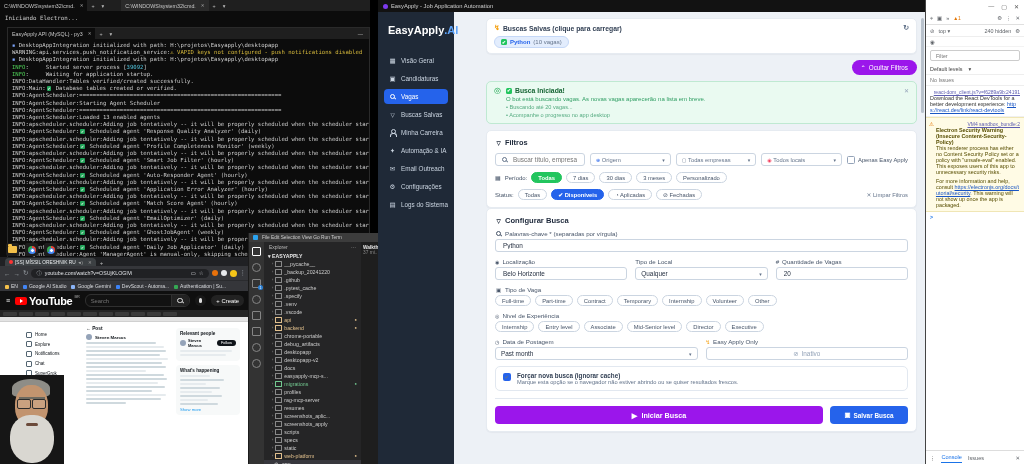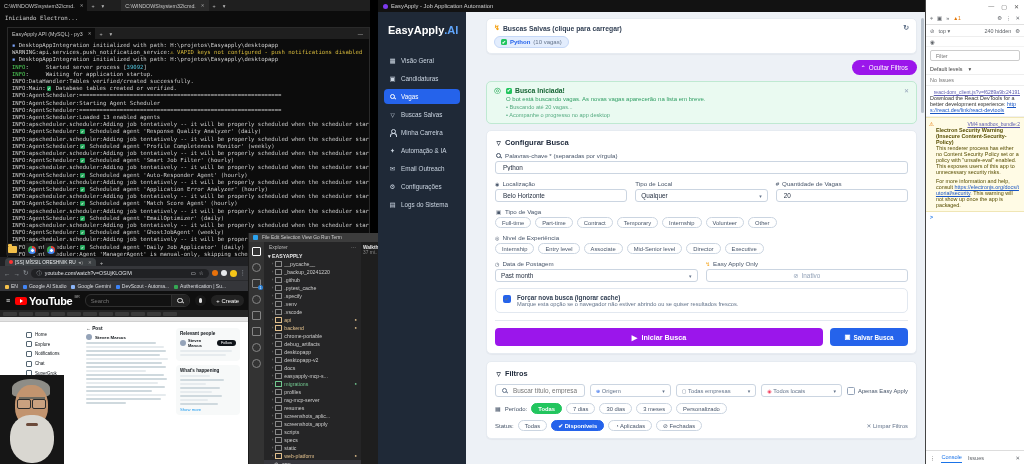--- a/index.html
+++ b/index.html
@@ -109,21 +109,21 @@
   .frow.mod{color:#e2c08d;} .frow.mod .ficon{border-color:#e2c08d;}
   .frow.new{color:#73c991;} .frow.new .ficon{border-color:#73c991;}
   .fdot{margin-left:auto;font-size:4px;}
   .envrow{display:flex;align-items:center;gap:2px;background:#37373d;padding:1px 4px 1px 10px;font-size:5.2px;color:#e8e8e8;}
   .gear{color:#cfcfcf;font-size:5px;}
   .edsliver{flex:1;background:#1e1e1e;color:#bdbdbd;font-size:4.8px;padding:3px 2px;white-space:nowrap;overflow:hidden;}
   
   .ea{position:absolute;left:378px;top:0;width:547px;height:464px;background:#edf1f6;z-index:7;overflow:hidden;}
   .ea-title{height:12px;background:#121212;color:#cfcfcf;font-size:5.8px;display:flex;align-items:center;gap:3px;padding:0 5px;}
   .ea-appdot{width:5px;height:5px;border-radius:50%;background:#7c3aed;}
-  .ea-side{position:absolute;left:0;top:12px;bottom:0;width:88px;background:#1f2937;color:#cbd5e1;}
+  .ea-side{position:absolute;left:0;top:12px;bottom:0;width:76px;background:#1f2937;color:#cbd5e1;}
   .ea-brand{font-size:11px;font-weight:bold;color:#fff;padding:12px 10px 14px;}
   .ea-brand b{color:#60a5fa;}
   .ea-item{display:flex;align-items:center;gap:5px;height:15px;margin:3px 6px;padding:0 5px;border-radius:4px;font-size:6.3px;white-space:nowrap;}
   .ea-item.active{background:#2563eb;color:#fff;}
   .ic{display:inline-flex;width:7px;height:7px;align-items:center;justify-content:center;font-size:6.5px;flex:none;}
   .ic-grid::before{content:"▦";} .ic-case::before{content:"▣";} .ic-funnel::before{content:"▽";font-size:5.5px;}
   .ic-spark::before{content:"✦";} .ic-mail::before{content:"✉";} .ic-gear::before{content:"⚙";} .ic-doc::before{content:"▤";}
   .css-search{position:relative;width:7px;height:7px;display:inline-block;flex:none;}
   .css-search::before{content:"";position:absolute;left:.5px;top:.5px;width:3.6px;height:3.6px;border:1px solid currentColor;border-radius:50%;}
   .css-search::after{content:"";position:absolute;left:4.6px;top:4.6px;width:2.4px;height:1px;background:currentColor;transform:rotate(45deg);}
@@ -692,20 +692,63 @@
             <span class="chkbox">✔</span>
             <span>Busca Iniciada!</span>
           </div>
           <div class="alert-l">O bot está buscando vagas. As novas vagas aparecerão na lista em breve.</div>
           <div class="alert-b">• Buscando até 20 vagas...</div>
           <div class="alert-b">• Acompanhe o progresso no app desktop</div>
         </div>
         <span class="close">✕</span>
       </div>
 
+      <div class="card filt">
+        <h3>
+            <span class="ic ic-funnel"></span>
+            <span>Filtros</span>
+          </h3>
+        <div class="filt-row1">
+          <div class="fld fsearch">
+            <span class="css-search" style="margin-right:3px"></span>
+            <input style="color: rgb(148, 163, 184);" placeholder="Buscar título, empresa...">
+          </div>
+          <div class="fld fsel"><span class="gdot">⊕</span>&nbsp;<span>Origem</span><span class="car">▾</span></div>
+          <div class="fld fsel"><span class="bldg">▢</span>&nbsp;<span>Todas empresas</span><span class="car">▾</span></div>
+          <div class="fld fsel"><span class="odot">◉</span>&nbsp;<span>Todos locais</span><span class="car">▾</span></div>
+          <span class="chkrow">
+              <span class="emptychk"></span>
+              <span>Apenas Easy Apply</span>
+            </span>
+        </div>
+        <div class="filt-row2">
+          <span>▦</span>
+          <span>Período:</span>
+          <span style="display:flex;gap:4px">
+
+          <span class="chip on-green">Todas</span>
+              <span class="chip">7 dias</span>
+              <span class="chip">30 dias</span>
+              <span class="chip">3 meses</span>
+              <span class="chip">Personalizado</span>
+            </span>
+        </div>
+        <div class="filt-row3">
+          <span>Status:</span>
+          <span style="display:flex;gap:4px">
+
+          <span class="chip"><span></span><span>Todas</span></span>
+              <span class="chip on-blue"><span>✔ </span><span>Disponíveis</span></span>
+              <span class="chip"><span>◔ </span><span>Aplicadas</span></span>
+              <span class="chip"><span>⊘ </span><span>Fechadas</span></span>
+            </span>
+          <span class="limpar">✕ Limpar Filtros</span>
+        </div>
+      </div>
+
       <div class="card cfg">
         <h3>
             <span class="ic ic-funnel"></span>
             <span>Configurar Busca</span>
           </h3>
         <div class="lbl">
             <span class="css-search"></span>
             <span>Palavras-chave * (separadas por vírgula)</span>
           </div>
         <div class="fld mb6">
@@ -799,63 +842,20 @@
           <button class="btn-start">
             <span>▶</span>
             <span>Iniciar Busca</span>
           </button>
           <button class="btn-save">
             <span>▣</span>
             <span>Salvar Busca</span>
           </button>
         </div>
       </div>
-
-      <div class="card filt">
-        <h3>
-            <span class="ic ic-funnel"></span>
-            <span>Filtros</span>
-          </h3>
-        <div class="filt-row1">
-          <div class="fld fsearch">
-            <span class="css-search" style="margin-right:3px"></span>
-            <input style="color: rgb(148, 163, 184);" placeholder="Buscar título, empresa...">
-          </div>
-          <div class="fld fsel"><span class="gdot">⊕</span>&nbsp;<span>Origem</span><span class="car">▾</span></div>
-          <div class="fld fsel"><span class="bldg">▢</span>&nbsp;<span>Todas empresas</span><span class="car">▾</span></div>
-          <div class="fld fsel"><span class="odot">◉</span>&nbsp;<span>Todos locais</span><span class="car">▾</span></div>
-          <span class="chkrow">
-              <span class="emptychk"></span>
-              <span>Apenas Easy Apply</span>
-            </span>
-        </div>
-        <div class="filt-row2">
-          <span>▦</span>
-          <span>Período:</span>
-          <span style="display:flex;gap:4px">
-
-          <span class="chip on-green">Todas</span>
-              <span class="chip">7 dias</span>
-              <span class="chip">30 dias</span>
-              <span class="chip">3 meses</span>
-              <span class="chip">Personalizado</span>
-            </span>
-        </div>
-        <div class="filt-row3">
-          <span>Status:</span>
-          <span style="display:flex;gap:4px">
-
-          <span class="chip"><span></span><span>Todas</span></span>
-              <span class="chip on-blue"><span>✔ </span><span>Disponíveis</span></span>
-              <span class="chip"><span>◔ </span><span>Aplicadas</span></span>
-              <span class="chip"><span>⊘ </span><span>Fechadas</span></span>
-            </span>
-          <span class="limpar">✕ Limpar Filtros</span>
-        </div>
-      </div>
     </div>
     <div class="ea-scroll"></div>
   </div>
 
   <div class="dt">
     <div class="dt-title">
       <span>—</span>
       <span>▢</span>
       <span>✕</span>
     </div>

